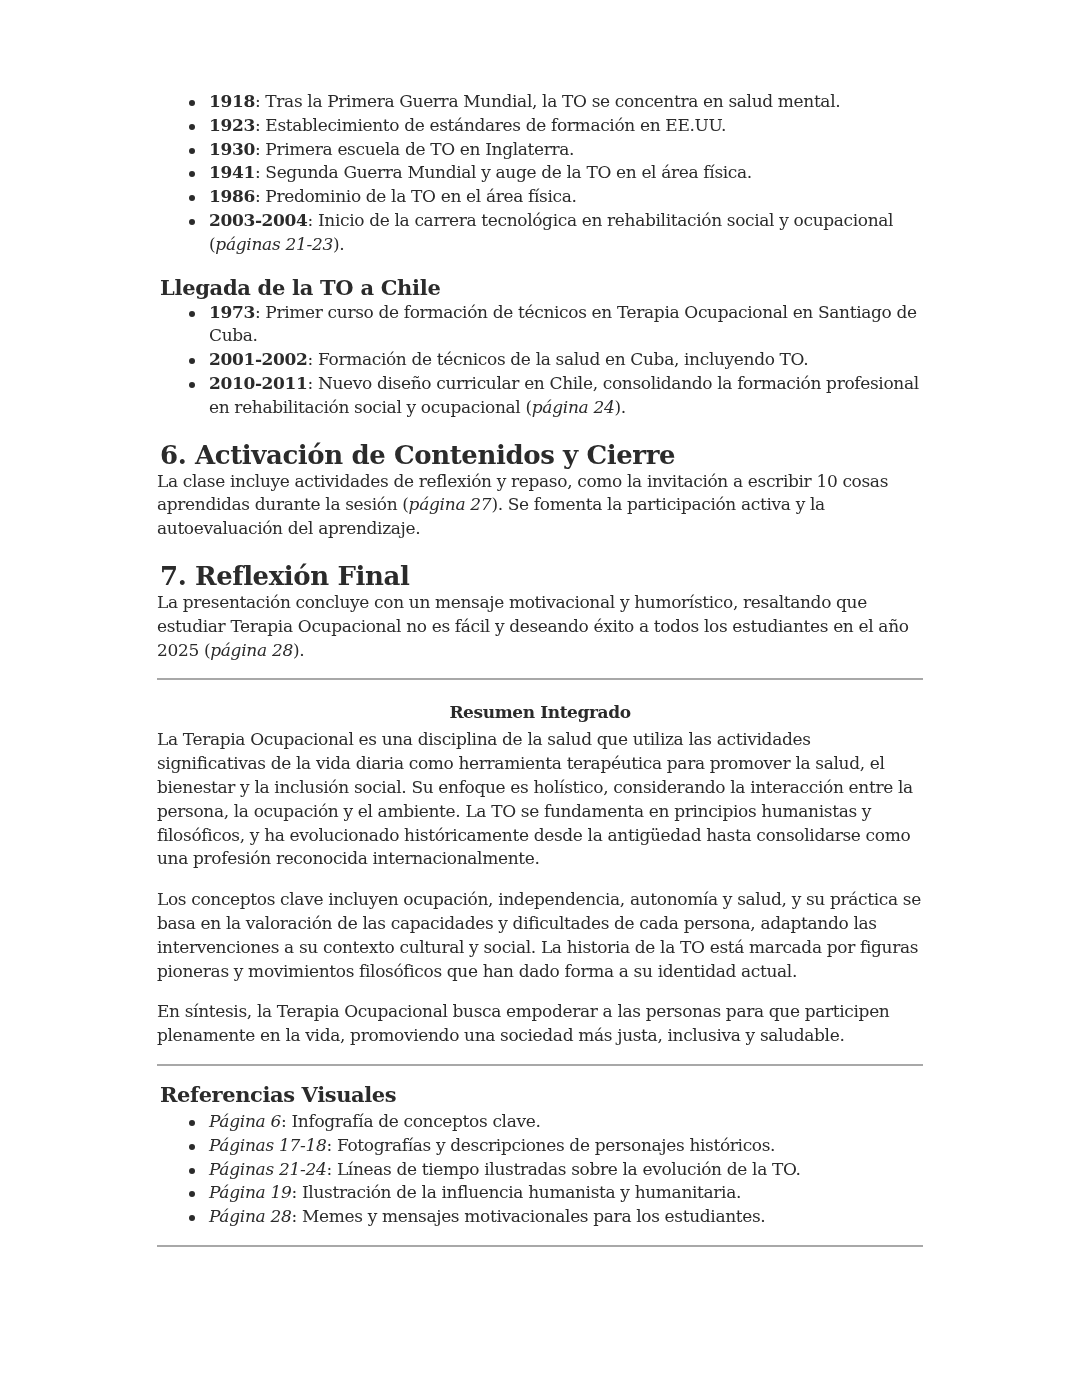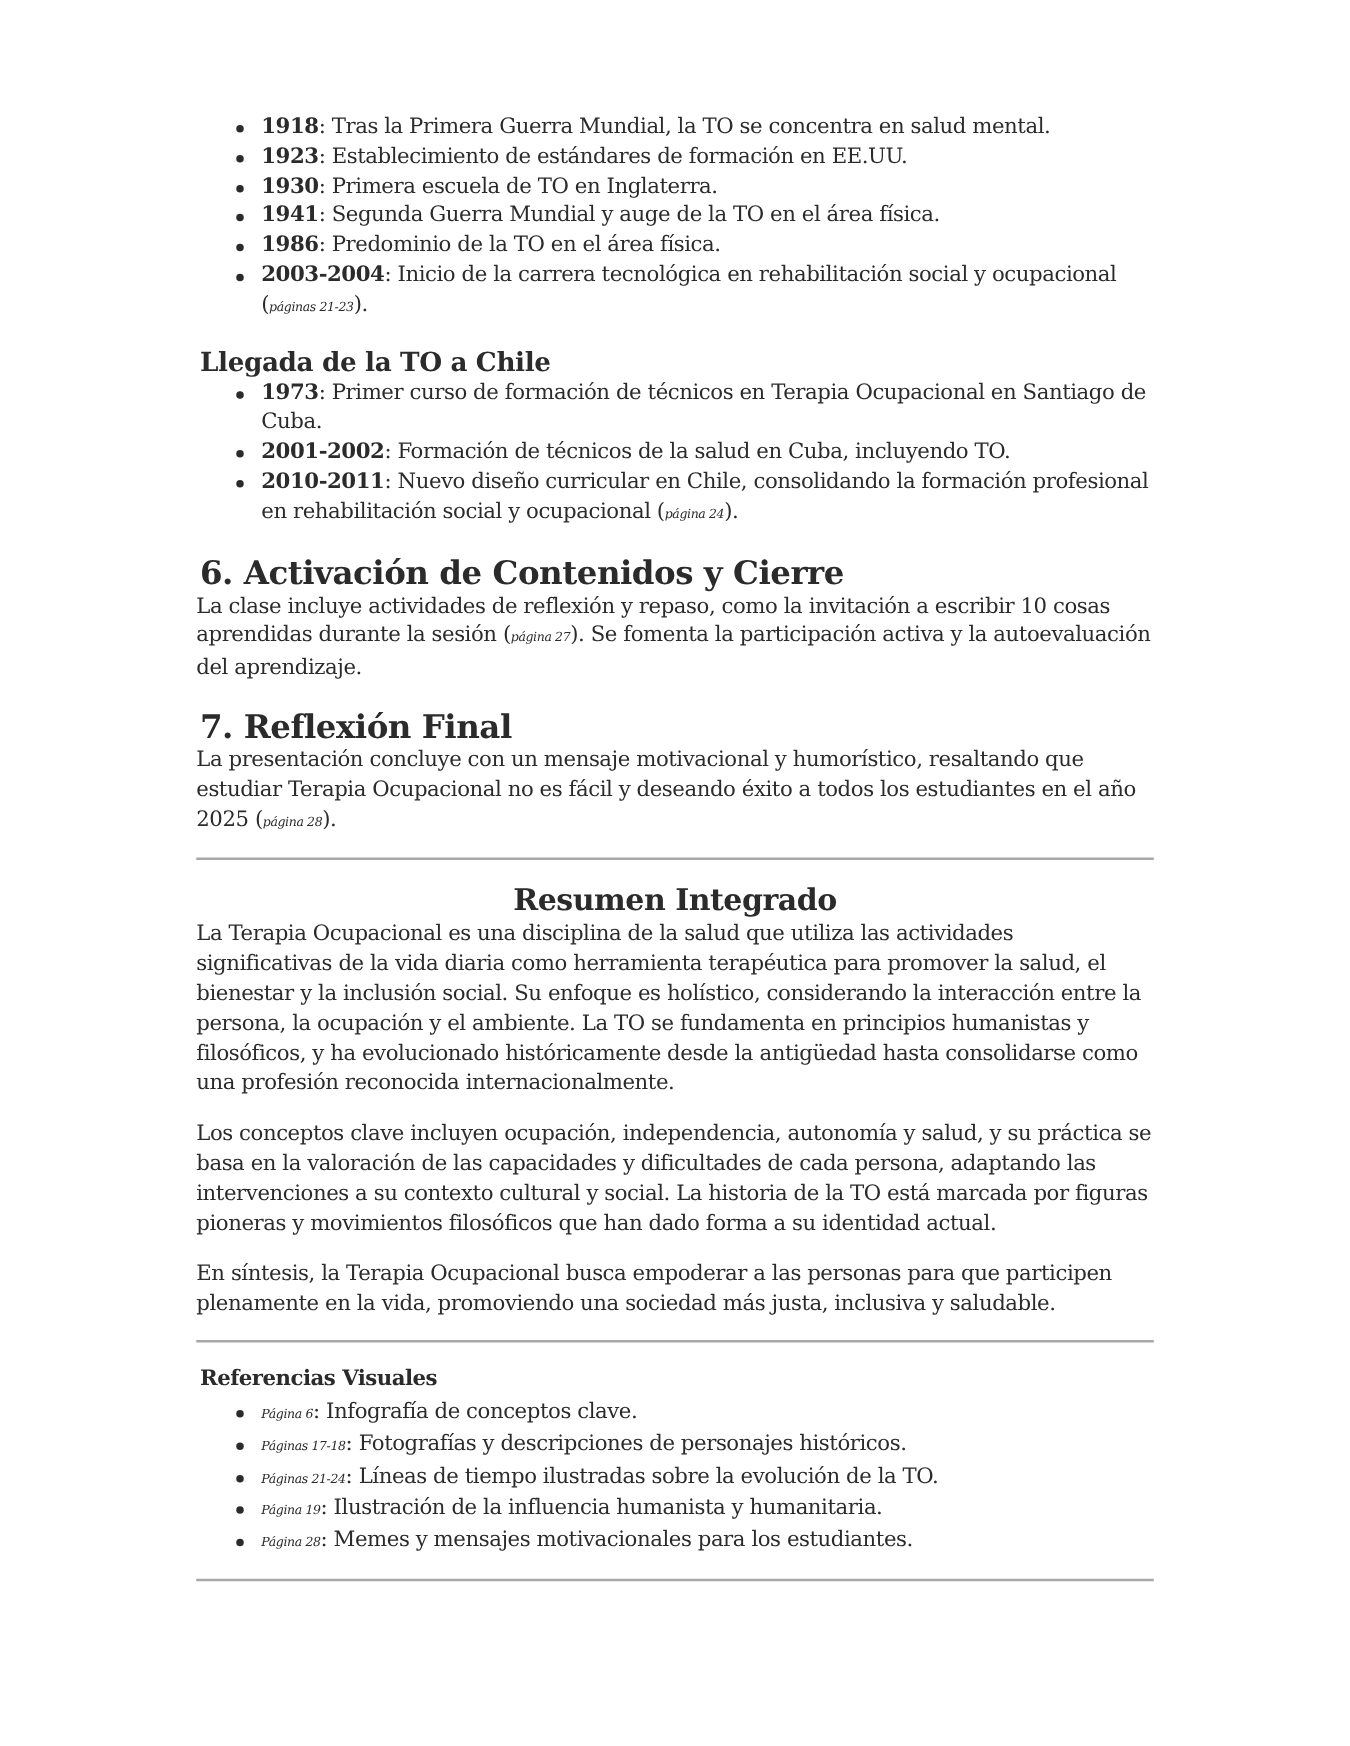--- a/index.html
+++ b/index.html
@@ -10,24 +10,24 @@
   }
   .page { position: absolute; left: 157px; top: 90px; width: 766px; }
   .body-text { font-size: 17px; line-height: 23.8px; letter-spacing: -0.35px; }
   ul { margin: 0; padding: 0 0 0 52px; list-style: none; }
   ul li { position: relative; font-size: 17px; line-height: 23.8px; letter-spacing: -0.35px; }
   ul li::before {
     content: ""; position: absolute; left: -20px; top: 10px;
     width: 6px; height: 6px; border-radius: 50%; background: #2b2b2b;
   }
   b { font-weight: bold; }
-  .pg { font-style: italic; font-size: 10px; letter-spacing: -0.3px; }
+  .pg { font-style: italic; font-size: 17px; letter-spacing: -0.3px; }
   h3 { font-size: 21px; font-weight: bold; margin: 0; padding-left: 3px; letter-spacing: -0.3px; line-height: 26px; }
   h2 { font-size: 26px; font-weight: bold; margin: 0; padding-left: 3px; letter-spacing: -0.4px; line-height: 30px; }
-  h1 { font-size: 24px; font-weight: bold; margin: 0; text-align: center; letter-spacing: -0.4px; line-height: 32px; }
+  h1 { font-size: 17px; font-weight: bold; margin: 0; text-align: center; letter-spacing: -0.4px; line-height: 32px; }
   p { margin: 0; }
   hr { border: 0; border-top: 2px solid #a8a8a8; margin: 0; }
   .footer {
     position: absolute; top: 1356px; left: 0; width: 1080px; text-align: right;
     font-family: "DejaVu Sans", sans-serif; font-size: 11px; color: #333; padding-left: 36px;
   }
 </style>
 </head>
 <body>
 
@@ -57,21 +57,21 @@
 
   <hr style="margin-top:16px;">
 
   <h1 style="margin-top:16px;">Resumen Integrado</h1>
   <p class="body-text">La Terapia Ocupacional es una disciplina de la salud que utiliza las actividades significativas de la vida diaria como herramienta terapéutica para promover la salud, el bienestar y la inclusión social. Su enfoque es holístico, considerando la interacción entre la persona, la ocupación y el ambiente. La TO se fundamenta en principios humanistas y filosóficos, y ha evolucionado históricamente desde la antigüedad hasta consolidarse como una profesión reconocida internacionalmente.</p>
   <p class="body-text" style="margin-top:17px;">Los conceptos clave incluyen ocupación, independencia, autonomía y salud, y su práctica se basa en la valoración de las capacidades y dificultades de cada persona, adaptando las intervenciones a su contexto cultural y social. La historia de la TO está marcada por figuras pioneras y movimientos filosóficos que han dado forma a su identidad actual.</p>
   <p class="body-text" style="margin-top:17px;">En síntesis, la Terapia Ocupacional busca empoderar a las personas para que participen plenamente en la vida, promoviendo una sociedad más justa, inclusiva y saludable.</p>
 
   <hr style="margin-top:16px;">
 
-  <h2 style="margin-top:14px; font-size:17px;">Referencias Visuales</h2>
+  <h2 style="margin-top:14px; font-size:21px;">Referencias Visuales</h2>
   <ul>
     <li><span class="pg">Página 6</span><span>: Infografía de conceptos clave.</span></li>
     <li><span class="pg">Páginas 17-18</span><span>: Fotografías y descripciones de personajes históricos.</span></li>
     <li><span class="pg">Páginas 21-24</span><span>: Líneas de tiempo ilustradas sobre la evolución de la TO.</span></li>
     <li><span class="pg">Página 19</span><span>: Ilustración de la influencia humanista y humanitaria.</span></li>
     <li><span class="pg">Página 28</span><span>: Memes y mensajes motivacionales para los estudiantes.</span></li>
   </ul>
 
   <hr style="margin-top:16px;">
 </div>

